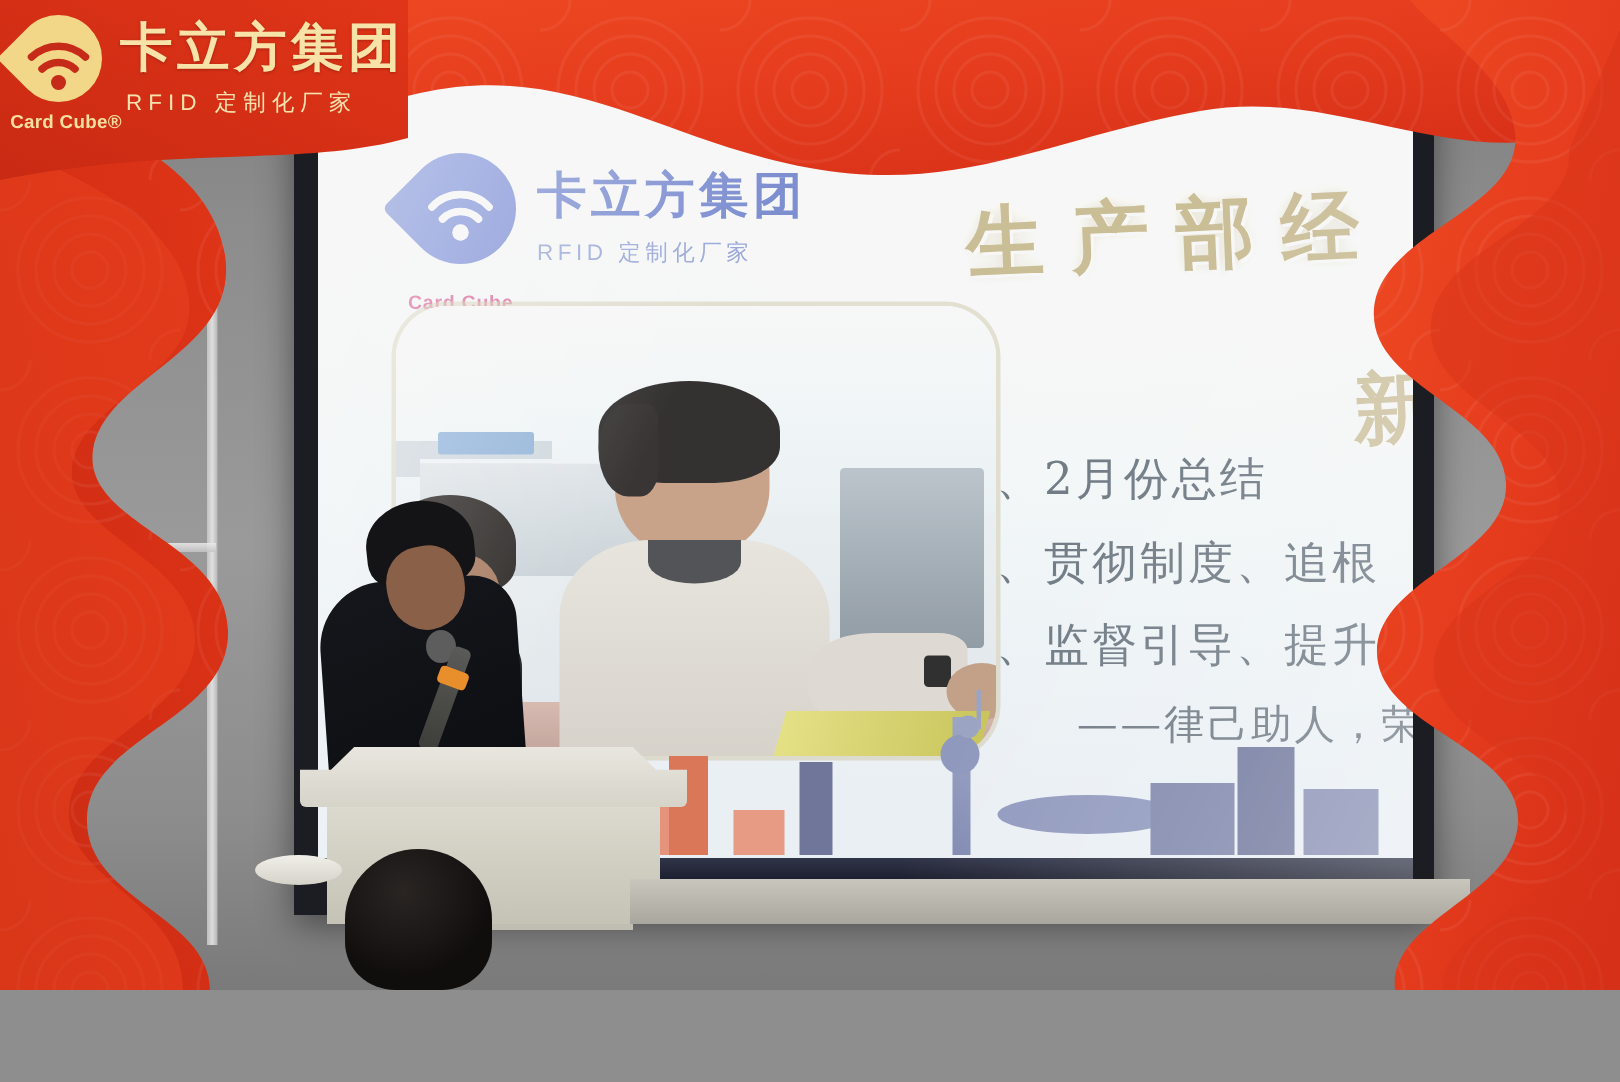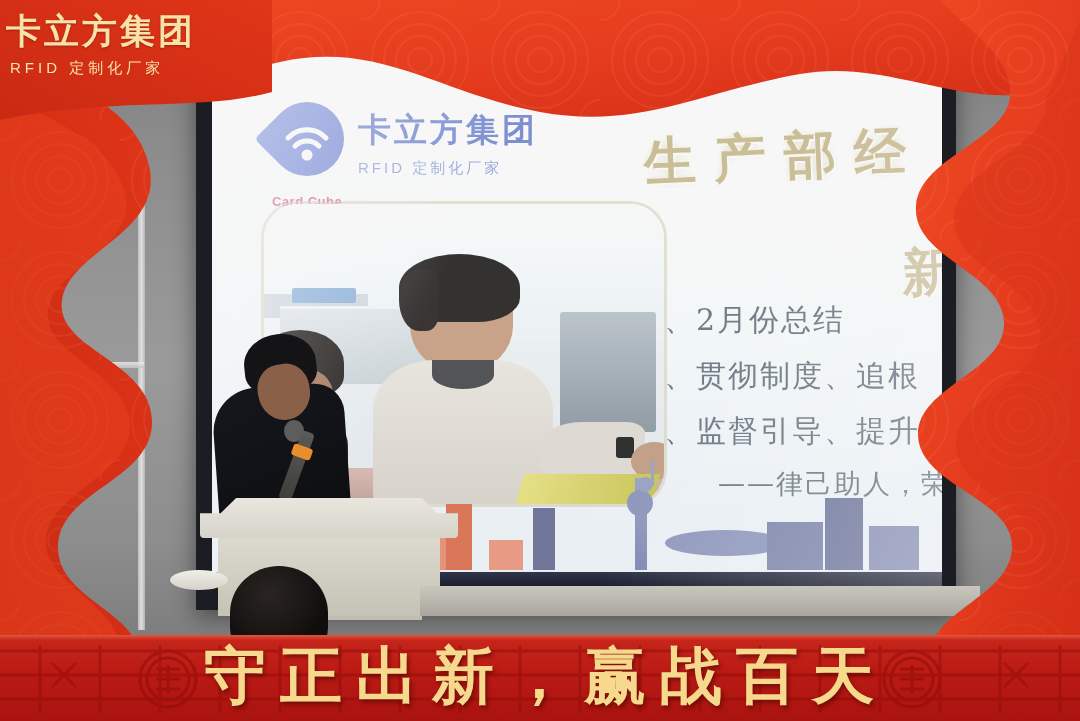--- a/index.html
+++ b/index.html
@@ -439,42 +439,31 @@
                C1006,50 960,24 940,0 Z" fill="url(#spiral)"></path>
       <path d="M1080,20 L1080,660 L962,660 C958,618 1044,604 1046,556
                C1048,508 958,496 956,446 C954,396 1042,382 1040,332
                C1038,282 950,268 954,216 C958,164 1050,150 1046,100 Z" fill="#d8331a" opacity=".5"></path>
     </g>
 
     <path d="M0,0 H272 V92 C200,112 120,96 0,120 Z" fill="url(#redgrad2)"></path>
   </svg>
 
   <div class="brand">
+    <div class="brand-pin">
+      <div class="brand-pin-body"></div>
+      <svg viewBox="0 0 66 66" style="position:absolute;left:0;top:4px;width:66px;height:66px;">
+        <g fill="none" stroke="#c62a18" stroke-width="5" stroke-linecap="round">
+          <path d="M15 26 A26 26 0 0 1 51 26"></path>
+          <path d="M22 34 A16 16 0 0 1 44 34"></path>
+        </g>
+        <circle cx="33" cy="43" r="5" fill="#c62a18"></circle>
+      </svg>
+      <div class="brand-cardcube">Card Cube®</div>
+    </div>
     <div class="brand-text">
       <div class="brand-cn">卡立方集团</div>
       <div class="brand-sub">RFID  定制化厂家</div>
     </div>
   </div>
 
-  <div class="banner">
-    <div class="banner-top-edge"></div>
-    <svg class="banner-lattice" viewBox="0 0 1080 86" preserveAspectRatio="none">
-      <g stroke="#8e0c08" stroke-width="3" fill="none" opacity=".85">
-        <path d="M0,16 H1080 M0,40 H1080 M0,64 H1080"></path>
-        <path d="M40,10 V78 M100,10 V78 M160,10 V78 M220,10 V78 M280,10 V78
-                 M340,10 V78 M400,10 V78 M460,10 V78 M520,10 V78 M580,10 V78
-                 M640,10 V78 M700,10 V78 M760,10 V78 M820,10 V78 M880,10 V78
-                 M940,10 V78 M1000,10 V78 M1060,10 V78"></path>
-        <path d="M52,28 L76,52 M76,28 L52,52 M1004,28 L1028,52 M1028,28 L1004,52"></path>
-      </g>
-      <g stroke="#8e0c08" stroke-width="3" fill="none">
-        <circle cx="168" cy="44" r="28"></circle>
-        <circle cx="168" cy="44" r="21"></circle>
-        <path d="M156,34 H180 M156,44 H180 M156,54 H180 M168,30 V58"></path>
-        <circle cx="912" cy="44" r="28"></circle>
-        <circle cx="912" cy="44" r="21"></circle>
-        <path d="M900,34 H924 M900,44 H924 M900,54 H924 M912,30 V58"></path>
-      </g>
-    </svg>
-    <div class="banner-text">守正出新，赢战百天</div>
-  </div>
 
 </div>
 
 </body></html>

